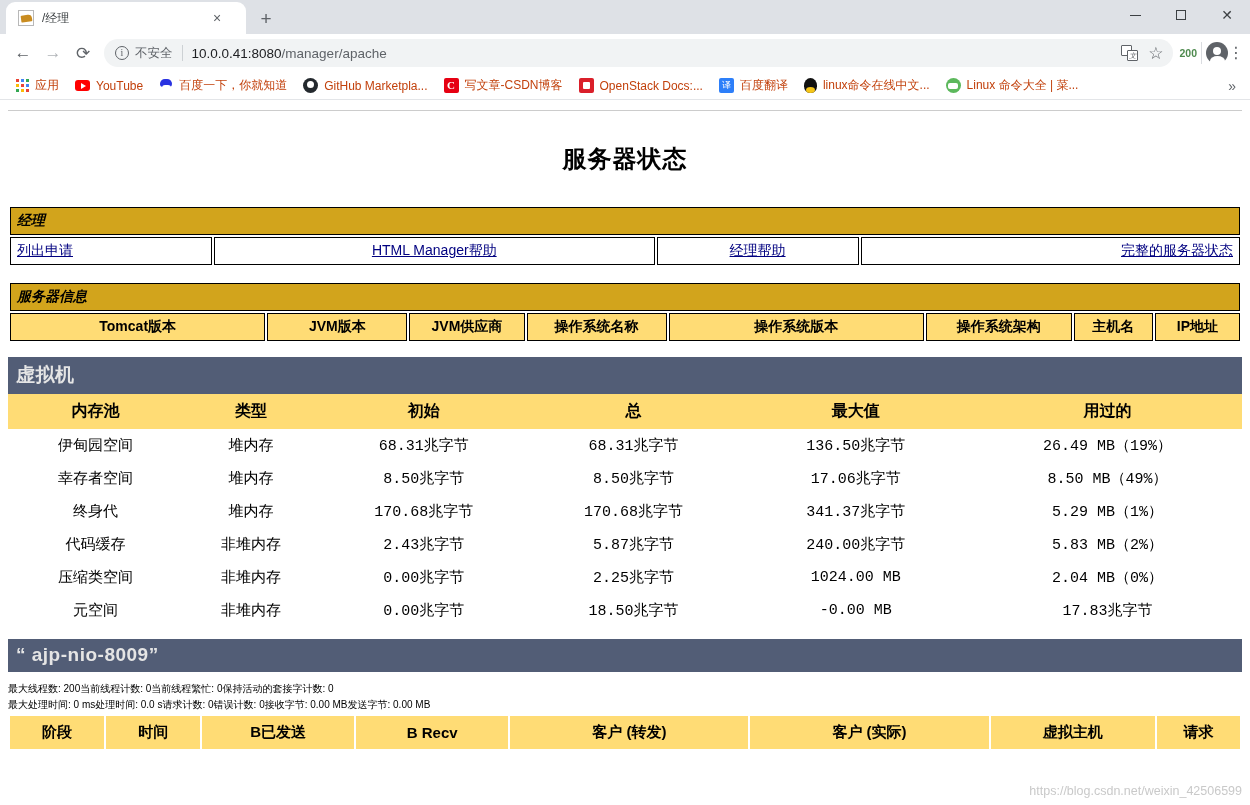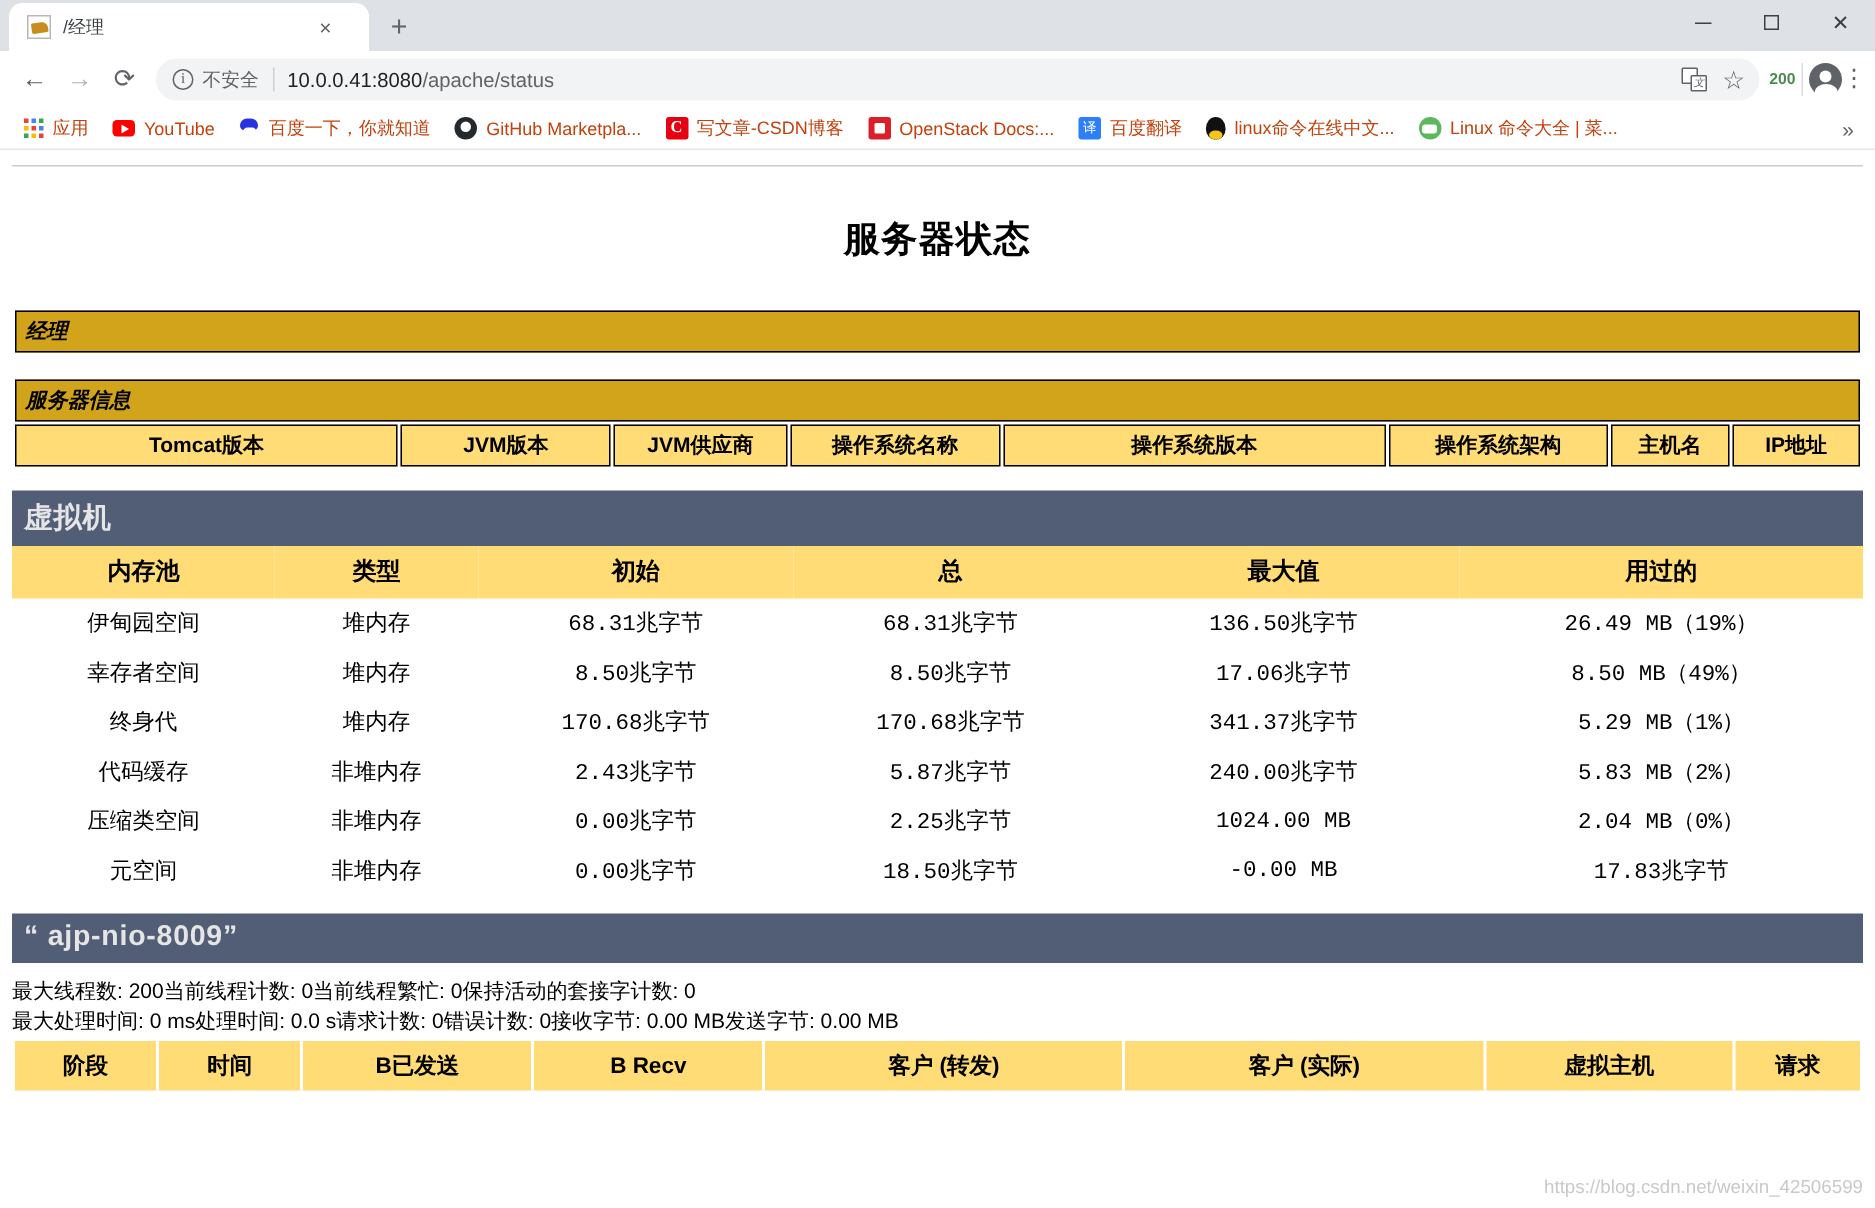--- a/index.html
+++ b/index.html
@@ -251,21 +251,21 @@
     letter-spacing: 0.5px;
   }
   .redbox {
     border: 2px solid #e00000;
     display: inline-block;
     padding: 3px 4px 4px 2px;
     margin: 8px 0 10px 0;
     font-size: 12.5px;
     color: #000;
   }
-  .plain-line { font-size: 14px; color: #000; margin: 2px 0; }
+  .plain-line { font-size: 10px; color: #000; margin: 2px 0; }
 
   table.mem {
     width: 100%;
     border-collapse: collapse;
     margin: 0 0 4px 0;
     font-family: Liberation Mono, monospace;
   }
   table.mem td {
     padding: 7px 6px;
     font-size: 15px;
@@ -328,21 +328,21 @@
   </div>
 
   <div class="toolbar">
     <div class="navbtn">←</div>
     <div class="navbtn dim">→</div>
     <div class="navbtn">⟳</div>
     <div class="omnibox">
       <span class="info-circle">i</span>
       <span class="not-secure">不安全</span>
       <span class="om-sep"></span>
-      <span class="url"><span class="host">10.0.0.41:8080</span><span class="path">/apache/status</span></span>
+      <span class="url"><span class="host">10.0.0.41:8080</span><span class="path">/manager/apache</span></span>
       <span class="om-right">
         <span class="translate-ico">
             <i class="a"></i>
             <i class="b">文</i>
           </span>
         <span class="star">☆</span>
       </span>
     </div>
     <span class="ext-badge">200</span>
     <span class="tb-sep"></span>
@@ -412,20 +412,26 @@
       <hr class="hr">
 
       <h1 class="page-title">服务器状态</h1>
 
       
       <table class="tc">
         <tbody>
             <tr>
           <td class="sec-title" colspan="4">经理</td>
         </tr>
+        <tr>
+          <td class="linkcell left" style="width:16.5%"><a class="mlink" href="#">列出申请</a></td>
+          <td class="linkcell" style="width:36%"><a class="mlink" href="#">HTML Manager帮助</a></td>
+          <td class="linkcell" style="width:16.5%"><a class="mlink" href="#">经理帮助</a></td>
+          <td class="linkcell right" style="width:31%"><a class="mlink" href="#">完整的服务器状态</a></td>
+        </tr>
       </tbody>
         </table>
 
       
       <table class="tc">
         <tbody>
             <tr>
           <td class="sec-title" colspan="8">服务器信息</td>
         </tr>
         <tr>

